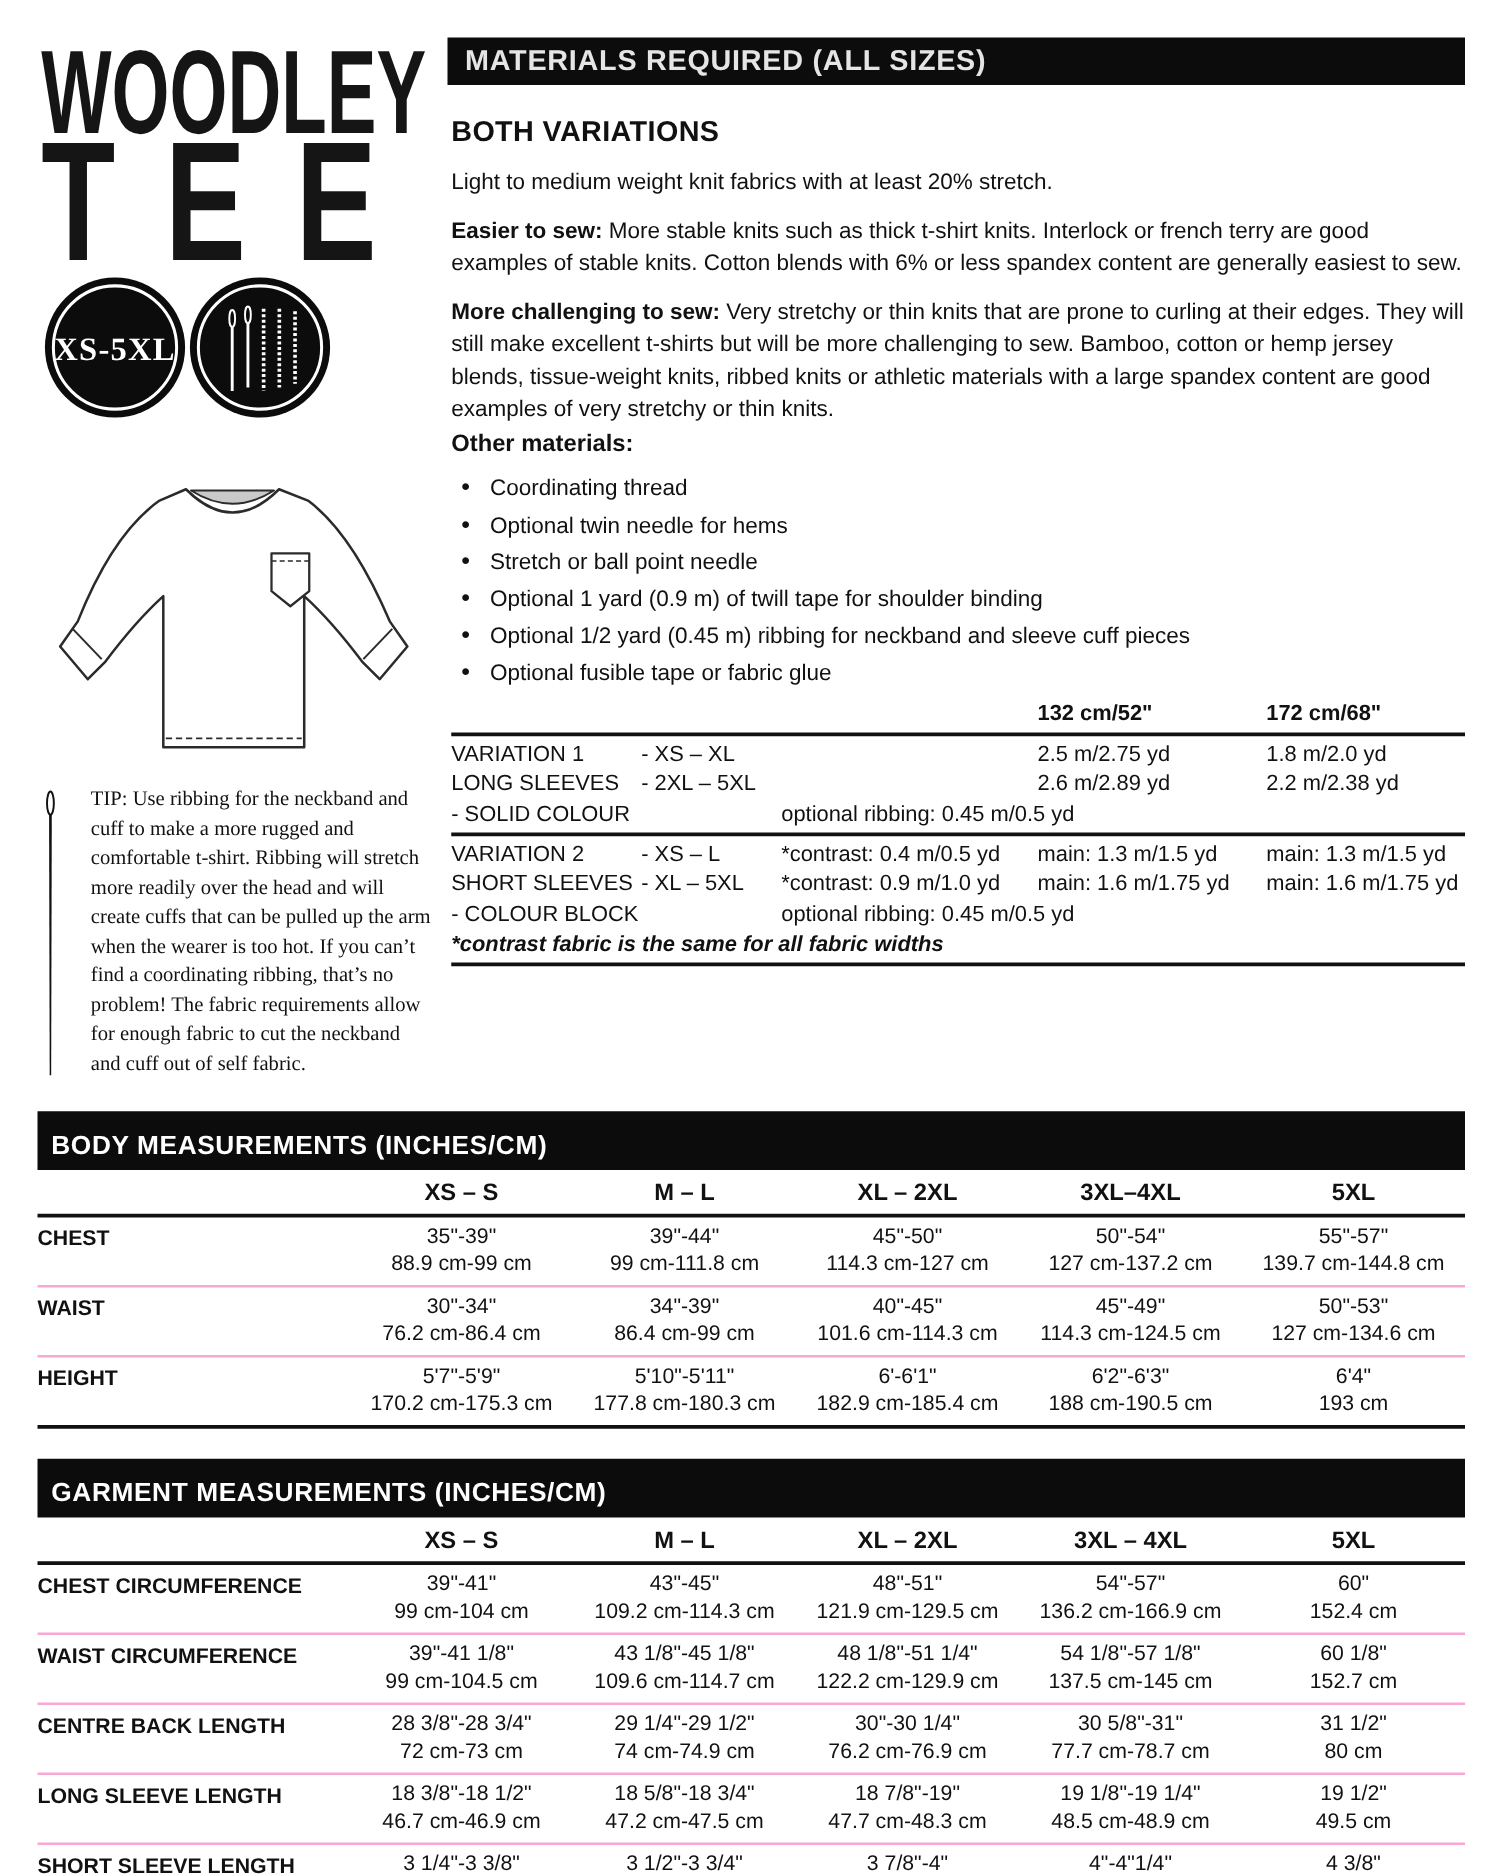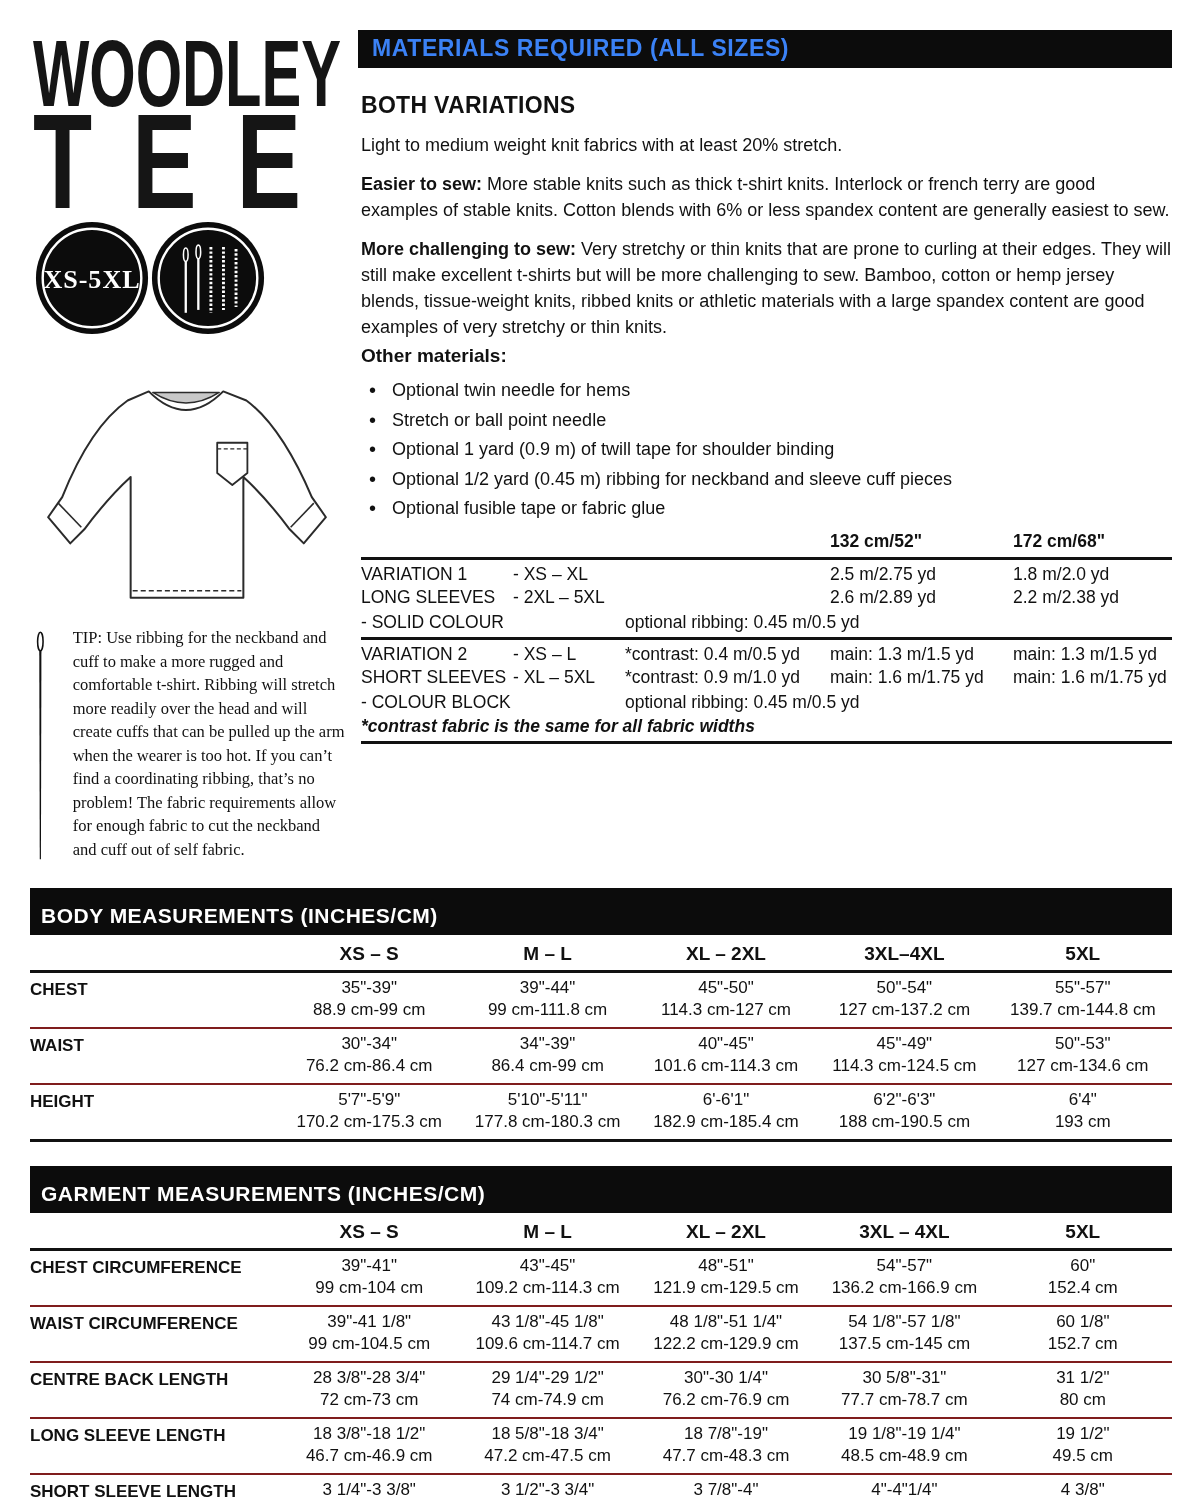--- a/index.html
+++ b/index.html
@@ -19,21 +19,21 @@
   .badge { width:116px; height:116px; }
   .tshirt-wrap { margin:22px 0 0 0; }
   .tip { display:flex; gap:26px; margin:12px 0 0 4px; }
   .tip-text {
     font-family:"Liberation Serif", serif;
     font-size:16.5px; line-height:23.5px; width:282px;
   }
 
   
   .matbar {
-    background:#0c0c0c; color:#3b82f6; font-weight:bold;
+    background:#0c0c0c; color:#e5e5e5; font-weight:bold;
     font-size:23px; letter-spacing:0.6px;
     padding:5px 0 6px 14px;
   }
   .bothvar { font-size:23px; font-weight:bold; letter-spacing:0.3px; margin:24px 0 0 3px; }
   p.bodytext { font-size:18px; line-height:26px; margin:13px 0 0 3px; }
   .lead { font-weight:bold; }
   .otherhead { font-size:19px; font-weight:bold; margin:5px 0 0 3px; }
   ul.mats { list-style:none; margin:9px 0 0 3px; padding:0; }
   ul.mats li {
     font-size:18px; line-height:29.5px; padding-left:31px; position:relative;
@@ -60,21 +60,21 @@
     font-size:21px; letter-spacing:0.5px; padding:16px 0 7px 11px;
   }
   .mhead {
     display:grid; grid-template-columns:250px repeat(5, 1fr);
     font-weight:bold; font-size:19px; text-align:center;
     padding:8px 0 5px 0; border-bottom:3px solid #111;
   }
   .mrow {
     display:grid; grid-template-columns:250px repeat(5, 1fr);
     font-size:17px; line-height:22px; text-align:center;
-    padding:4px 0 6px 0; border-bottom:2px solid #7f1d1d;
+    padding:4px 0 6px 0; border-bottom:2px solid #f9a8d4;
   }
   .mrow:last-child { border-bottom:3px solid #111; }
   .mlabel { font-weight:bold; text-align:left; font-size:17px; padding-top:2px; }
 </style>
 </head>
 <body>
 
 <div class="page">
   <div class="top">
 
@@ -138,20 +138,21 @@
       <p class="bodytext">Light to medium weight knit fabrics with at least 20% stretch.</p>
 
       <p class="bodytext"><span class="lead">Easier to sew:</span><span> More stable knits such as thick t-shirt knits. Interlock or french terry are good examples of stable knits. Cotton blends with 6% or less spandex content are generally easiest to sew.</span></p>
 
       <p class="bodytext"><span class="lead">More challenging to sew:</span><span> Very stretchy or thin knits that are prone to curling at their edges. They will still make excellent t-shirts but will be more challenging to sew. Bamboo, cotton or hemp jersey blends, tissue-weight knits, ribbed knits or athletic materials with a large spandex content are good examples of very stretchy or thin knits.</span></p>
 
 
       <div class="otherhead">Other materials:</div>
 
       <ul class="mats">
+        <li>Coordinating thread</li>
         <li>Optional twin needle for hems</li>
         <li>Stretch or ball point needle</li>
         <li>Optional 1 yard (0.9 m) of twill tape for shoulder binding</li>
         <li>Optional 1/2 yard (0.45 m) ribbing for neckband and sleeve cuff pieces</li>
         <li>Optional fusible tape or fabric glue</li>
       </ul>
 
       <div class="ftable">
         <div class="frow fhead">
           <div></div>

